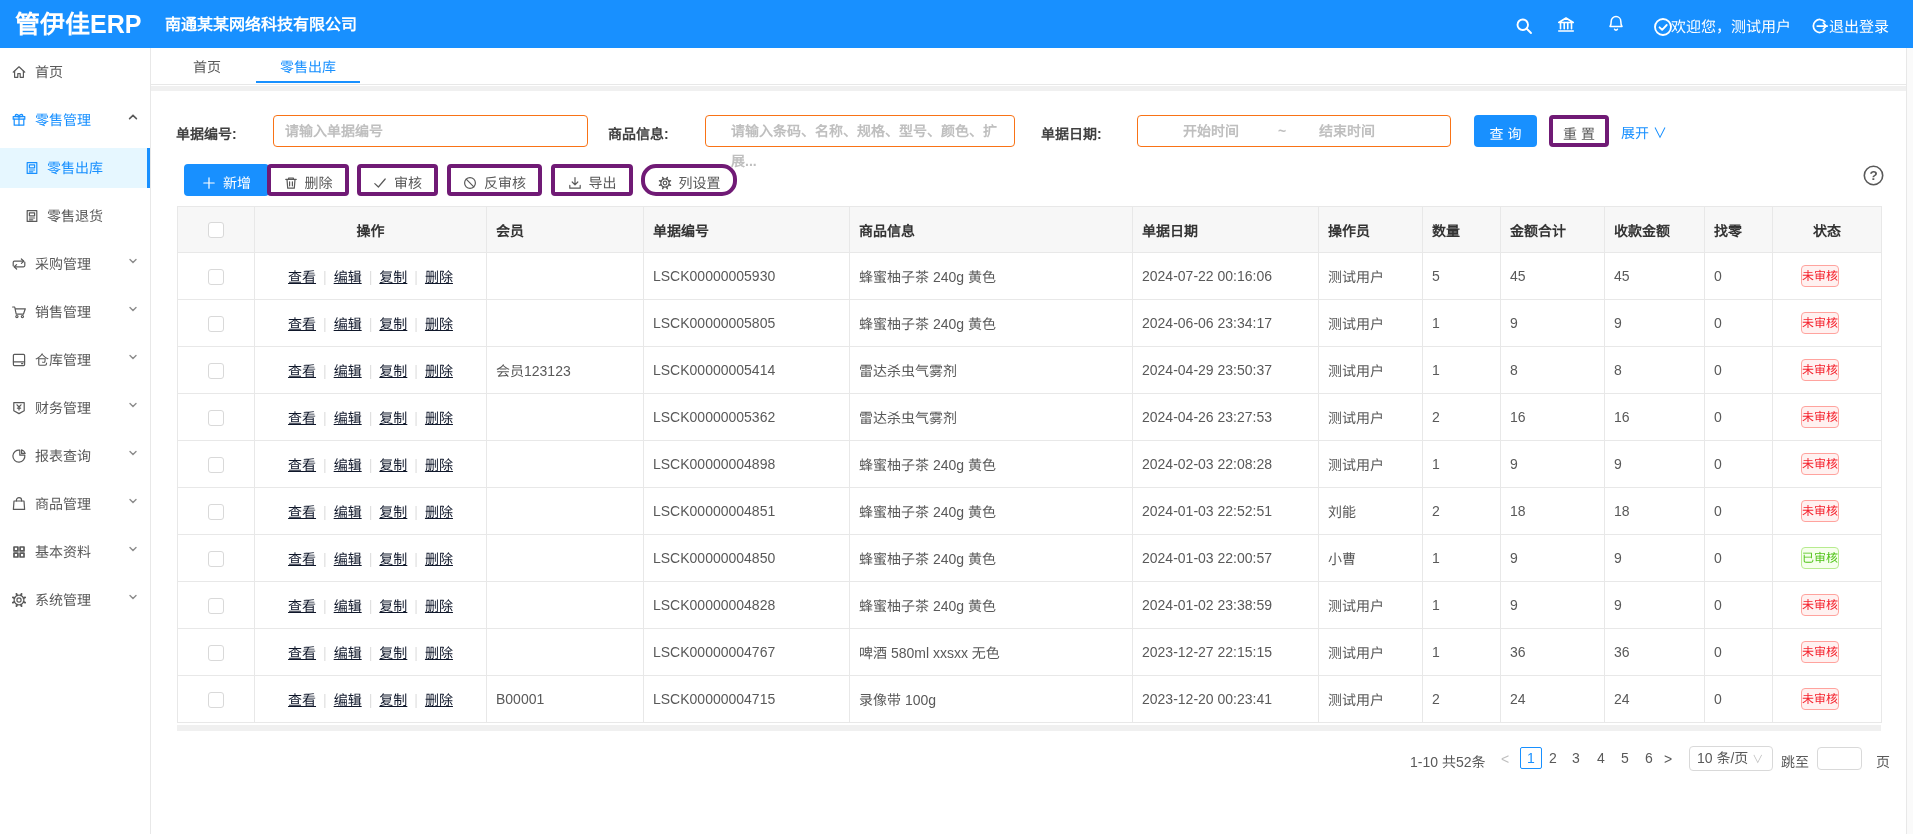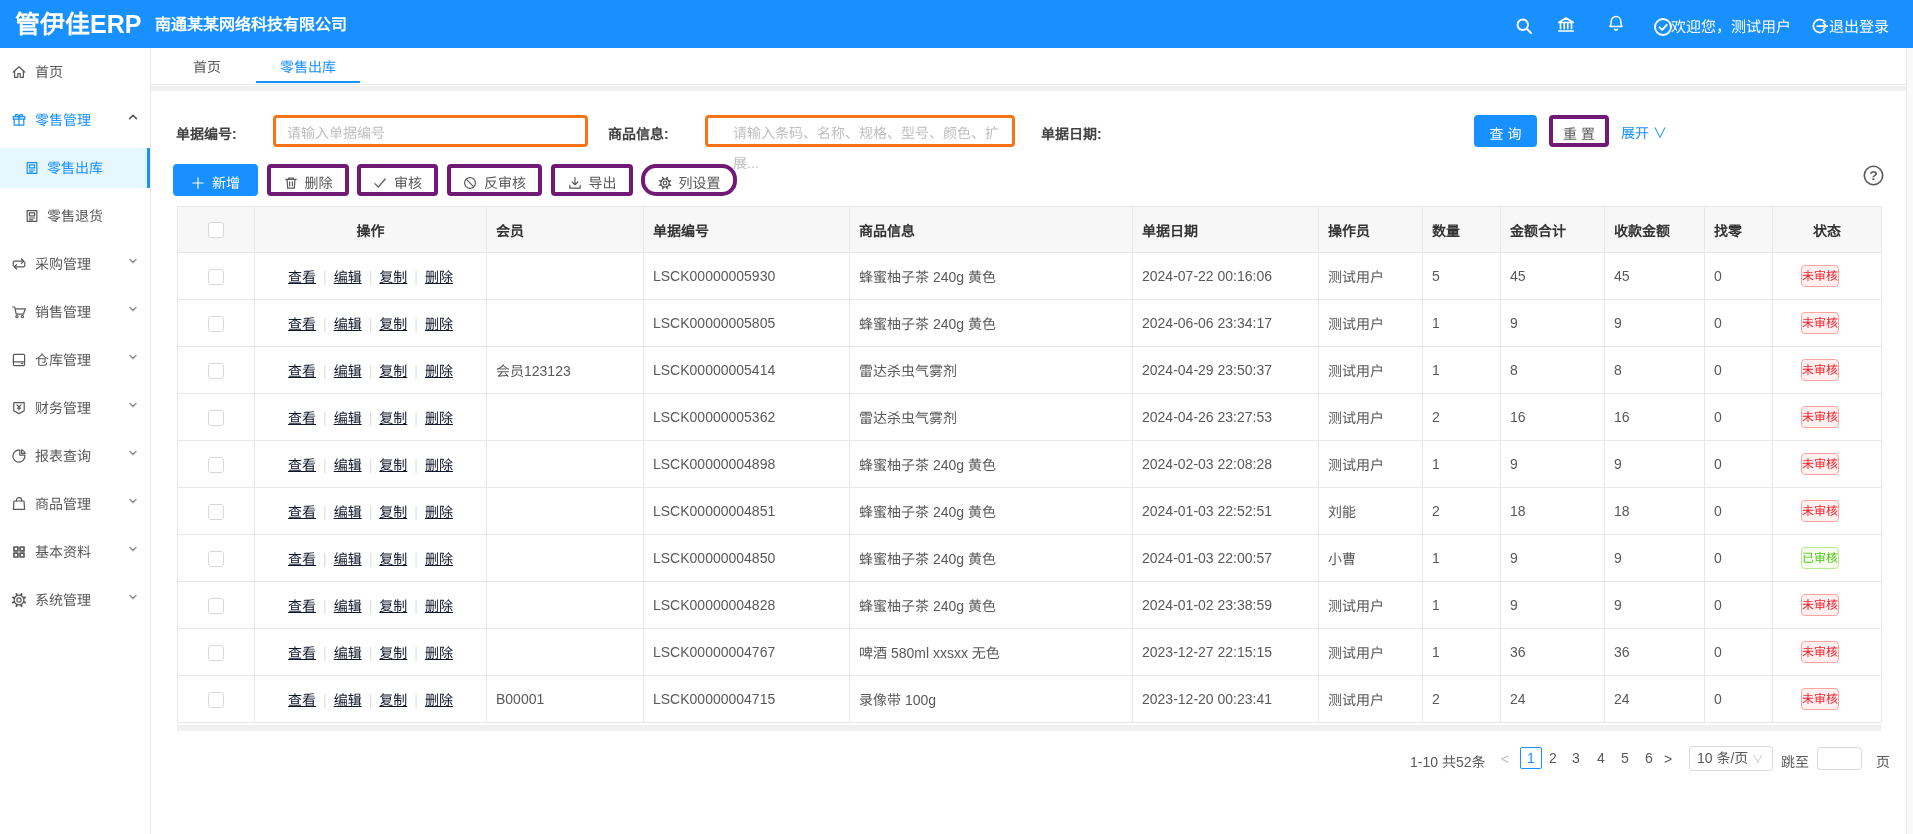--- a/index.html
+++ b/index.html
@@ -2,21 +2,21 @@
 <html lang="zh-CN"><head>
 <meta charset="utf-8">
 <title>零售出库</title>
 <style>
 *{margin:0;padding:0;box-sizing:border-box;}
 html,body{width:1913px;height:834px;overflow:hidden;background:#fff;
   font-family:"Liberation Sans",sans-serif;font-size:14px;color:#595959;}
 
 #hdr{position:absolute;left:0;top:0;width:1913px;height:48px;background:#1890ff;color:#fff;}
 #logo{position:absolute;left:15px;top:0;height:48px;line-height:48px;font-size:25px;font-weight:bold;}
-#corp{position:absolute;left:155px;top:0;height:45px;line-height:49px;font-size:16px;font-weight:600;}
+#corp{position:absolute;left:165px;top:0;height:45px;line-height:49px;font-size:16px;font-weight:600;}
 .hicon{position:absolute;top:14px;width:20px;height:20px;}
 #welcome{position:absolute;left:1671px;top:15px;font-size:15px;}
 #logouttxt{position:absolute;left:1829px;top:15px;font-size:15px;}
 
 #side{position:absolute;left:0;top:48px;width:151px;height:786px;background:#fff;border-right:1px solid #e8e8e8;}
 .mi{position:absolute;left:0;width:150px;height:40px;line-height:40px;color:#595959;font-size:14px;}
 .mi .txt{position:absolute;left:35px;top:0;}
 .mi.sub .txt{left:47px;}
 .mi svg{position:absolute;left:11px;top:12px;}
 .mi.sub svg{left:24px;}
@@ -26,22 +26,22 @@
 
 #tabbar{position:absolute;left:151px;top:48px;width:1762px;height:37px;background:#fff;border-bottom:1px solid #e8e8e8;}
 .tab{position:absolute;top:8px;font-size:14px;color:#595959;}
 #ink{position:absolute;left:105px;top:33px;width:104px;height:2px;background:#1890ff;}
 #gap{position:absolute;left:151px;top:86px;width:1762px;height:5px;background:#f0f0f0;}
 #rightgutter{position:absolute;left:1906px;top:48px;width:7px;height:786px;background:#fafafa;border-left:1px solid #e8e8e8;}
 
 #content{position:absolute;left:151px;top:91px;width:1755px;height:743px;background:#fff;}
 
 .flabel{position:absolute;font-size:14px;color:#404040;font-weight:600;}
-.finput{position:absolute;height:32px;border:3px solid #f97316;border-radius:4px;background:#fff;
-  font-size:14px;color:#bfbfbf;line-height:30px;}
+.finput{position:absolute;height:32px;border:1px solid #f97316;border-radius:4px;background:#fff;
+  font-size:14px;color:#bfbfbf;line-height:30px;font-weight:bold;}
 .btn{position:absolute;height:32px;border:4px solid #701a75;border-radius:4px;background:#fff;
   font-size:14px;color:#595959;line-height:30px;text-align:center;}
 .btn.primary{background:#1890ff;border-color:#1890ff;color:#fff;}
 
 table{border-collapse:collapse;table-layout:fixed;width:1704px;}
 #tblwrap{position:absolute;left:26px;top:115px;}
 th,td{border:1px solid #e8e8e8;font-weight:normal;overflow:hidden;white-space:nowrap;}
 th{height:46px;background:#f7f7f7;color:#333;font-weight:600;text-align:left;padding:0 0 0 9px;}
 td{height:47px;color:#595959;padding:0 0 0 9px;}
 th.c,td.c{text-align:center;padding:0;}
@@ -234,24 +234,29 @@
   <div class="tab" style="left:129px;color:#1890ff;">零售出库</div>
   <div id="ink"></div>
 </div>
 <div id="gap"></div>
 <div id="content">
   <div class="flabel" style="left:25px;top:32px;">单据编号:</div>
   <div class="finput" style="left:122px;top:24px;width:315px;padding-left:11px;">请输入单据编号</div>
   <div class="flabel" style="left:457px;top:32px;">商品信息:</div>
   <div class="finput" style="left:554px;top:24px;width:310px;padding-left:25px;">请输入条码、名称、规格、型号、颜色、扩展...</div>
   <div class="flabel" style="left:890px;top:32px;">单据日期:</div>
+  <div class="finput" style="left:986px;top:24px;width:314px;">
+      <span style="position:absolute;left:45px;">开始时间</span>
+      <span style="position:absolute;left:140px;">~</span>
+      <span style="position:absolute;left:181px;">结束时间</span>
+    </div>
   <div class="btn primary" style="left:1323px;top:24px;width:63px;">查 询</div>
   <div class="btn" style="left:1398px;top:24px;width:60px;">重 置</div>
   <div class="pg" style="left:1470px;top:31px;color:#1890ff;">展开 ∨</div>
-  <div class="btn primary" style="left:22px;top:73px;width:85px;"><svg style="vertical-align:-2px;margin-right:7px;" width="14" height="14" viewBox="0 0 14 14" fill="none" stroke="#fff" stroke-width="1.2" stroke-linecap="round" stroke-linejoin="round">
+  <div class="btn primary" style="left:33px;top:73px;width:85px;"><svg style="vertical-align:-2px;margin-right:7px;" width="14" height="14" viewBox="0 0 14 14" fill="none" stroke="#fff" stroke-width="1.2" stroke-linecap="round" stroke-linejoin="round">
         <path d="M7 1.8v10.4M1.8 7h10.4"></path>
       </svg>新增</div>
   <div class="btn" style="left:116px;top:73px;width:82px;"><svg style="vertical-align:-2px;margin-right:7px;" width="14" height="14" viewBox="0 0 14 14" fill="none" stroke="#595959" stroke-width="1.2" stroke-linecap="round" stroke-linejoin="round">
         <path d="M1.8 3.4h10.4M4.6 3.4V2h4.8v1.4M3 3.4l.7 8.8h6.6l.7-8.8M5.6 5.8v4M8.4 5.8v4"></path>
       </svg>删除</div>
   <div class="btn" style="left:206px;top:73px;width:81px;"><svg style="vertical-align:-2px;margin-right:7px;" width="14" height="14" viewBox="0 0 14 14" fill="none" stroke="#595959" stroke-width="1.2" stroke-linecap="round" stroke-linejoin="round">
         <path d="M1.8 7.6 5.4 11 12.2 3"></path>
       </svg>审核</div>
   <div class="btn" style="left:296px;top:73px;width:95px;"><svg style="vertical-align:-2px;margin-right:7px;" width="14" height="14" viewBox="0 0 14 14" fill="none" stroke="#595959" stroke-width="1.2" stroke-linecap="round" stroke-linejoin="round">
         <circle cx="7" cy="7" r="5.4"></circle>

